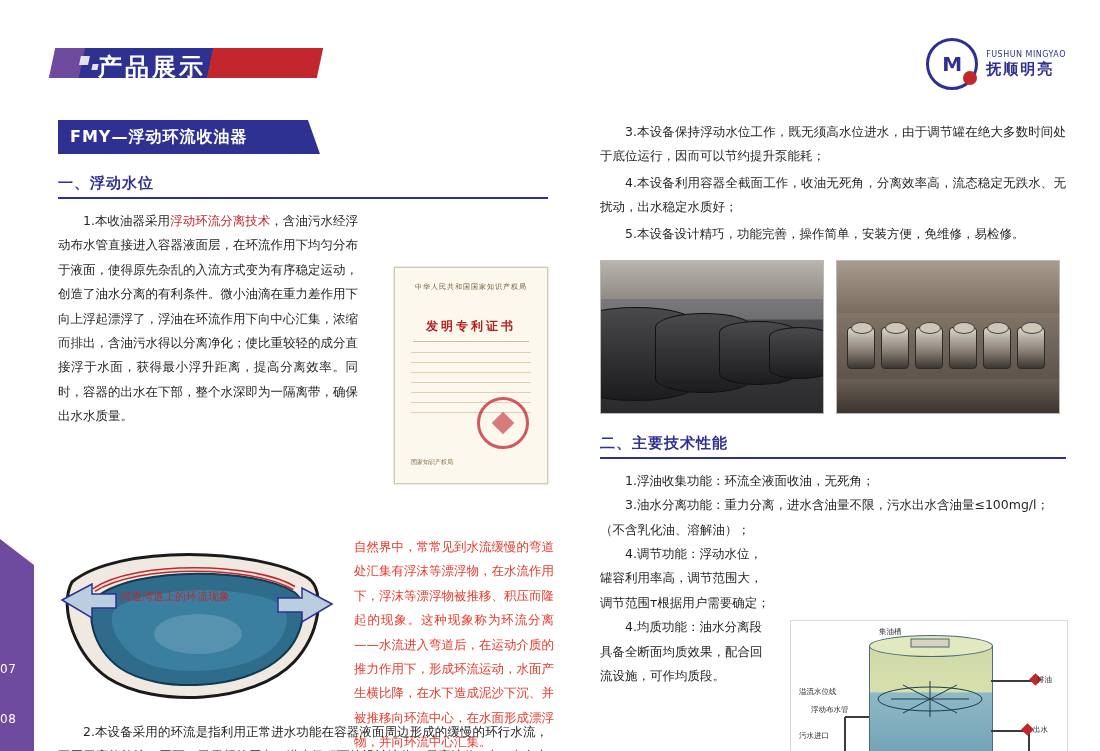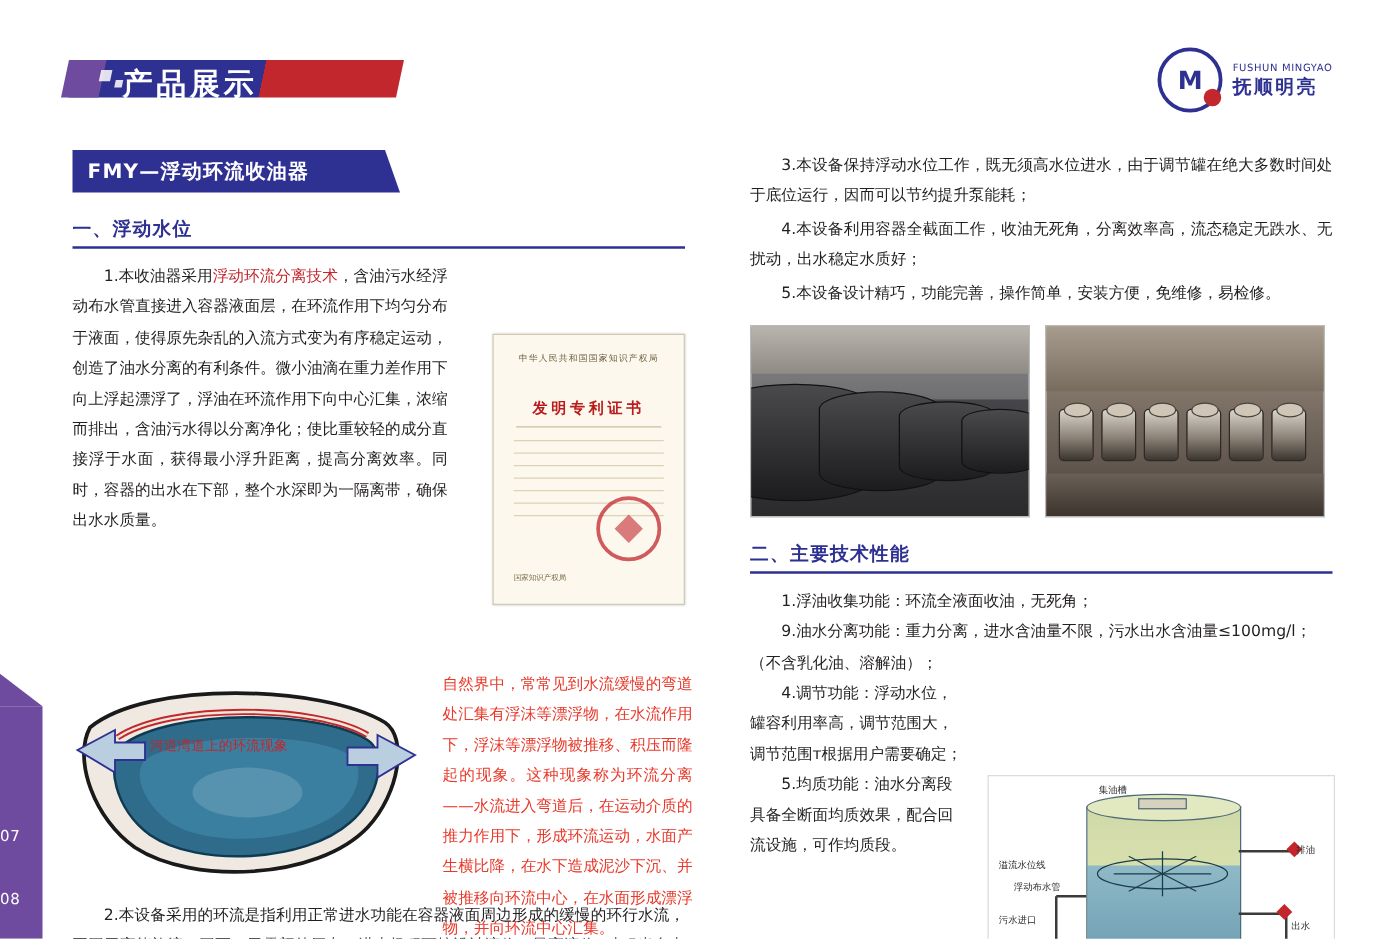--- a/index.html
+++ b/index.html
@@ -311,24 +311,24 @@
     </div>
   </div>
 
   <h2 class="section" style="margin-top:20px;">
     <span>二、主要技术性能</span>
     <span class="underline"></span>
   </h2>
 
   <div class="tp-list">
     <p>1.浮油收集功能：环流全液面收油，无死角；</p>
-    <p>9.油水分离功能：重力分离，进水含油量不限，污水出水含油量≤100mg/l；（不含乳化油、溶解油）；</p>
+    <p>3.油水分离功能：重力分离，进水含油量不限，污水出水含油量≤100mg/l；（不含乳化油、溶解油）；</p>
     <div class="text-block-narrow">
       <p>4.调节功能：浮动水位，罐容利用率高，调节范围大，调节范围т根据用户需要确定；</p>
-      <p>5.均质功能：油水分离段具备全断面均质效果，配合回流设施，可作均质段。</p>
+      <p>4.均质功能：油水分离段具备全断面均质效果，配合回流设施，可作均质段。</p>
     </div>
   </div>
 
   <div class="diagram">
     <div class="tank-body"></div>
     <div class="tank-top"></div>
 
     <svg width="276" height="212" style="position:absolute;left:0;top:0;">
       <ellipse cx="139" cy="78" rx="52" ry="12" fill="none" stroke="#1c3b4a" stroke-width="1"></ellipse>
       <line x1="100" y1="78" x2="178" y2="78" stroke="#1c3b4a" stroke-width="1"></line>
@@ -346,16 +346,16 @@
     </svg>
 
     <div class="valve" style="left:232px;top:104px;"></div>
     <div class="valve" style="left:240px;top:54px;"></div>
 
     <div class="diag-label" style="left:88px;top:6px;">集油槽</div>
     <div class="diag-label" style="left:8px;top:66px;">溢流水位线</div>
     <div class="diag-label" style="left:8px;top:110px;">污水进口</div>
     <div class="diag-label" style="left:20px;top:84px;">浮动布水管</div>
     <div class="diag-label" style="left:246px;top:54px;">排油</div>
-    <div class="diag-label" style="left:242px;top:115px;">出水</div>
+    <div class="diag-label" style="left:242px;top:104px;">出水</div>
 
   </div>
 </div>
 
 </body></html>

